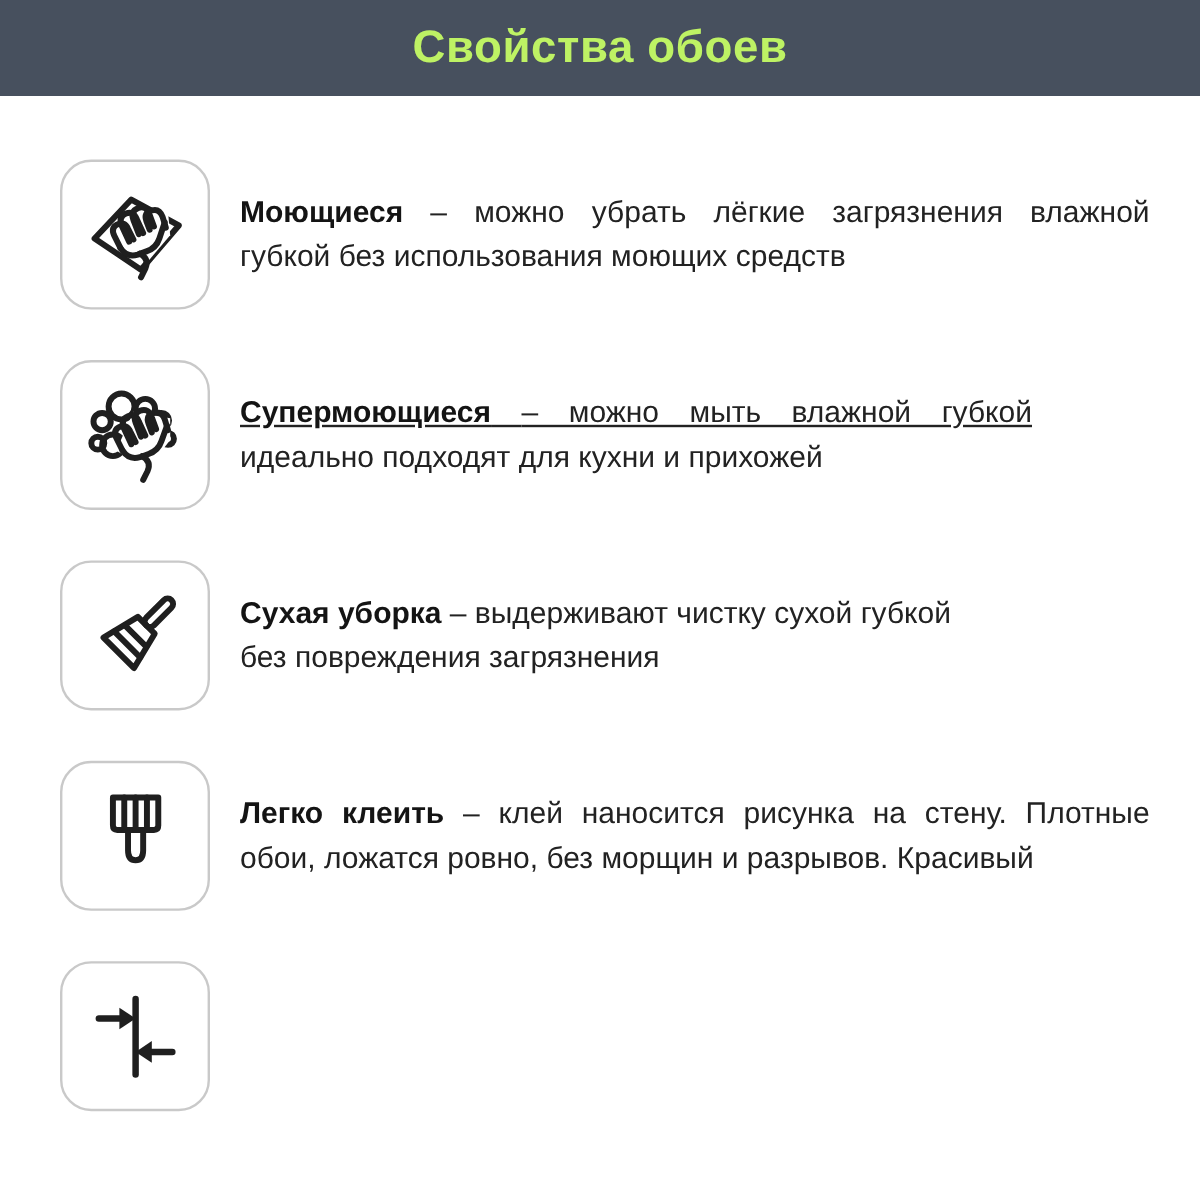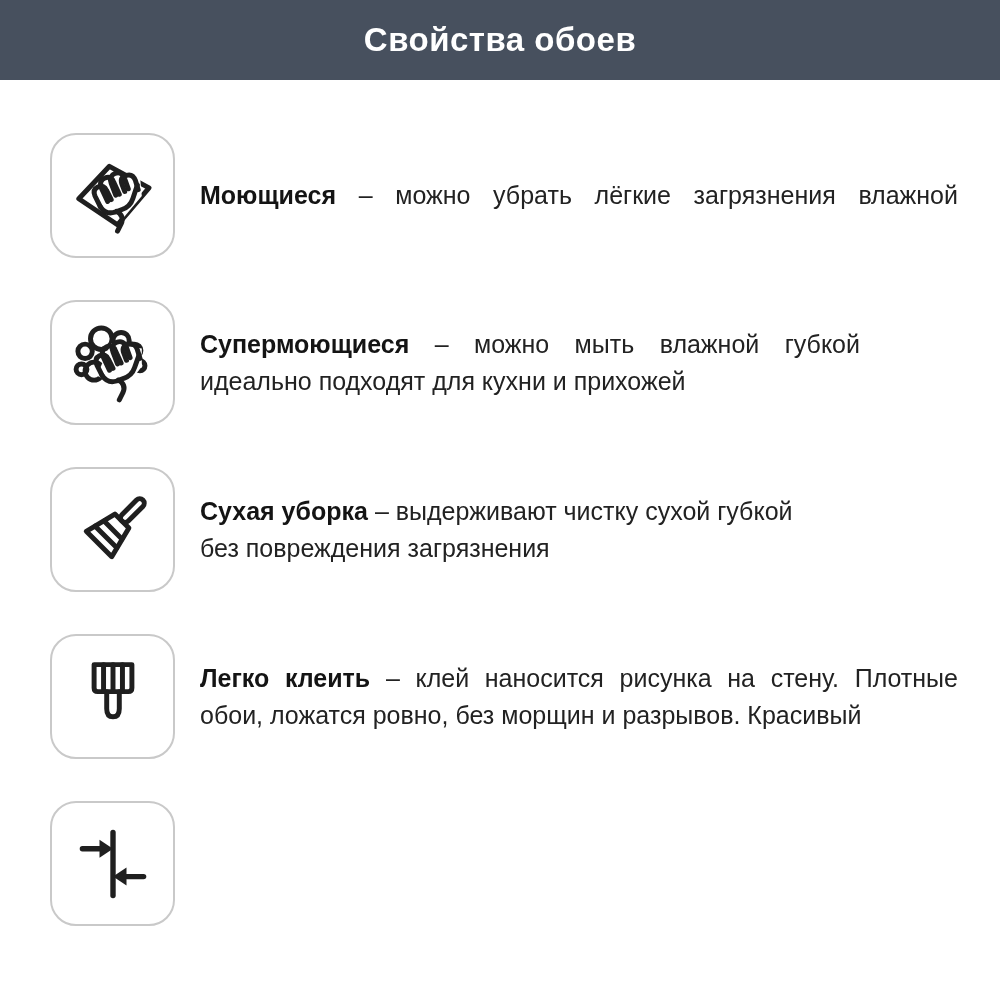--- a/index.html
+++ b/index.html
@@ -13,22 +13,22 @@
   }
   .header {
     width: 1000px;
     height: 80px;
     background: #47505e;
     display: flex;
     align-items: center;
     justify-content: center;
   }
   .header-title {
-    color: #ffffff;
-    font-size: 33px;
+    color: #bef264;
+    font-size: 38px;
     font-weight: 700;
     letter-spacing: 0.5px;
   }
   .content {
     padding: 53px 42px 0 50px;
   }
   .row {
     display: flex;
     align-items: center;
     margin-bottom: 42px;
@@ -64,21 +64,21 @@
     flex: 1;
     font-size: 25px;
     line-height: 37px;
     color: #222222;
   }
   .line { text-align: left; white-space: normal; }
   .stretch {
     text-align: justify;
     text-align-last: justify;
   }
-  .narrow660 { max-width: 660px; }
+  .narrow660 { max-width: 660px; text-decoration: underline; }
   .t {
     font-weight: 700;
     color: #141414;
   }
 </style>
 </head>
 <body>
 
 <div class="header">
   <div class="header-title">Свойства обоев</div>
@@ -94,20 +94,21 @@
         <path d="M36 62 l-6 -12 q-3 -7 3 -10 q7 -3 10 4 l5 10"></path>
         <path d="M44 56 l-7 -15 q-3 -8 4 -11 q7 -3 10 5 l6 13"></path>
         <path d="M53 49 l-5 -13 q-3 -8 4 -11 q8 -3 11 6 l4 11"></path>
         <path d="M63 45 l-3 -8 q-3 -8 5 -10 q7 -2 10 6 l3 10"></path>
         <path d="M36 62 q6 9 16 6 l8 -3 q9 -3 12 -12 l5 -15"></path>
         <path d="M54 67 q9 5 5 14 l-4 8"></path>
       </svg>
     </div>
     <div class="txt">
       <div class="line stretch"><span class="t">Моющиеся</span> <span>– можно убрать лёгкие загрязнения влажной</span></div>
+      <div class="line">губкой без использования моющих средств</div>
     </div>
   </div>
 
   <div class="row">
     <div class="icon-box">
       <svg viewBox="0 0 100 100">
         <circle cx="37" cy="23" r="12"></circle>
         <circle cx="19" cy="37" r="8"></circle>
         <circle cx="59" cy="25" r="9"></circle>
         <circle cx="74" cy="36" r="7"></circle>

